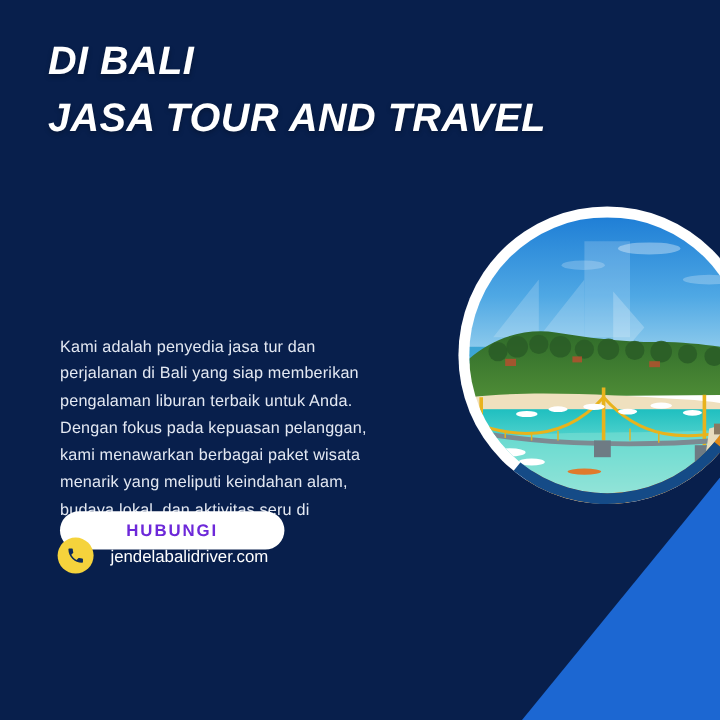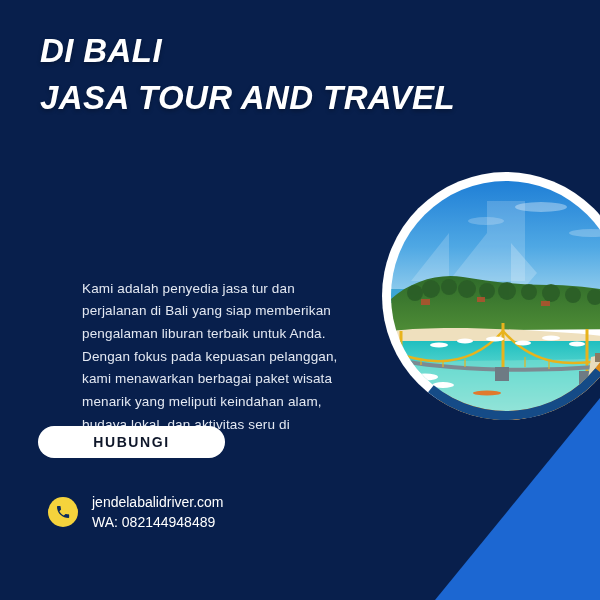--- a/index.html
+++ b/index.html
@@ -103,47 +103,46 @@
   
   .body-copy {
     position: absolute;
     left: 50px;
     top: 264px;
     width: 268px;
     color: #E3E8F2;
     font-size: 13.5px;
     line-height: 1.68;
     letter-spacing: 0.15px;
-    margin-left: 32px;
   }
 
   
   .cta-button {
     position: absolute;
-    left: 38px;
+    left: 50px;
     top: 426px;
     width: 187px;
     height: 32px;
     border-radius: 16px;
     background: #ffffff;
     border: none;
-    color: #0f172a;
+    color: #6d28d9;
     font-family: "Liberation Sans", sans-serif;
     font-size: 14px;
     font-weight: bold;
     letter-spacing: 1.6px;
     cursor: pointer;
     padding: 0;
   }
 
   
   .contact {
     position: absolute;
     left: 48px;
-    top: 492px;
+    top: 448px;
     display: flex;
     align-items: center;
     gap: 14px;
   }
   .phone-badge {
     width: 30px;
     height: 30px;
     border-radius: 50%;
     background: #F5D33C;
     display: flex;
@@ -277,17 +276,16 @@
   <button class="cta-button">HUBUNGI</button>
 
   <div class="contact">
     <span class="phone-badge">
       <svg width="16" height="16" viewBox="0 0 24 24" fill="#0D2B5C">
         <path d="M6.6 10.8c1.4 2.8 3.8 5.2 6.6 6.6l2.2-2.2c.3-.3.7-.4 1.1-.3 1.2.4 2.4.6 3.7.6.6 0 1 .4 1 1V20c0 .6-.4 1-1 1C10.6 21 3 13.4 3 4c0-.6.4-1 1-1h3.5c.6 0 1 .4 1 1 0 1.3.2 2.5.6 3.7.1.4 0 .8-.3 1.1l-2.2 2z"></path>
       </svg>
     </span>
     <span class="contact-lines">
       <span>jendelabalidriver.com</span>
-      <span>WA: 082144948489</span>
     </span>
   </div>
 
 </div>
 
 </body></html>

